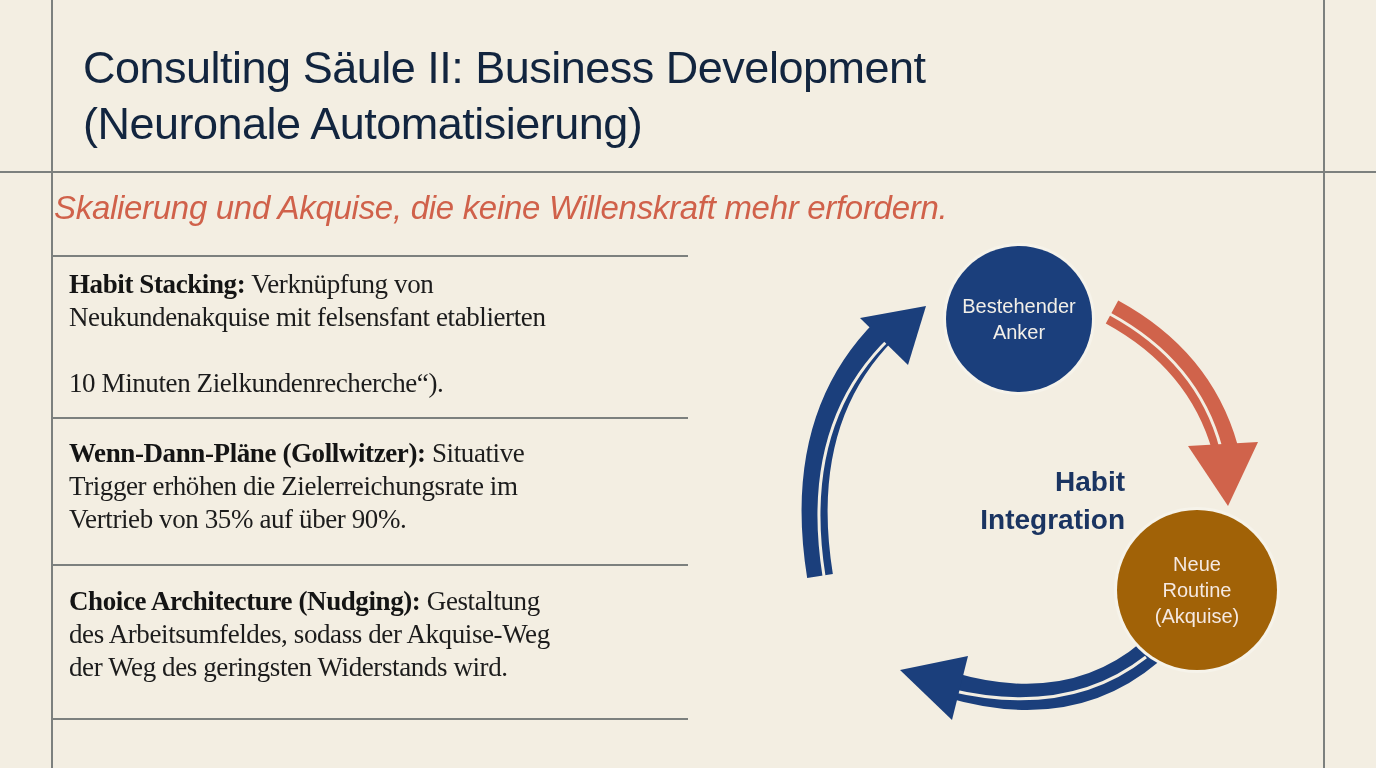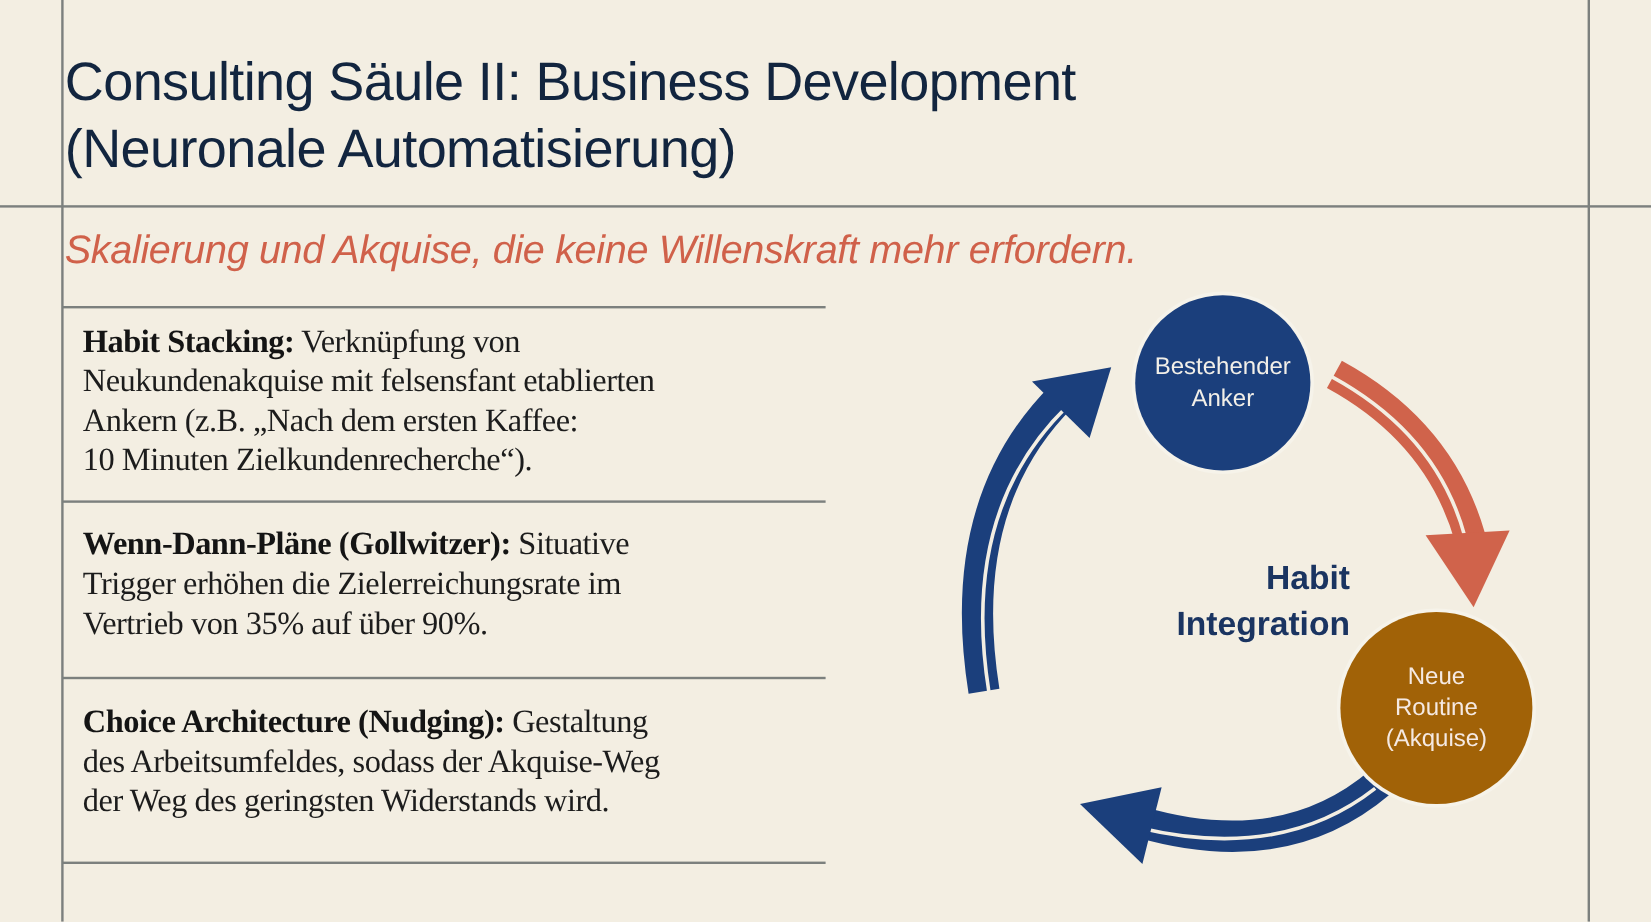--- a/index.html
+++ b/index.html
@@ -6,21 +6,21 @@
   body {
     width: 1376px; height: 768px; overflow: hidden; position: relative;
     background: #f3eee2;
     font-family: "Liberation Sans", "DejaVu Sans", sans-serif;
   }
   .vline { position: absolute; top: 0; width: 2px; height: 768px; background: #7c807e; }
   .hline { position: absolute; height: 2px; background: #7c807e; }
   .title {
     position: absolute; left: 54px; top: 40px; width: 1100px;
     font-size: 45px; line-height: 56px; color: #12253f; font-weight: 400;
-    letter-spacing: -0.5px; margin: 0;
+    letter-spacing: -0.5px; margin: 0; padding-left: 29px;
   }
   .subtitle {
     position: absolute; left: 54px; top: 188px;
     font-size: 33px; line-height: 40px; font-style: italic; color: #d0614a;
     letter-spacing: -0.3px; margin: 0;
   }
   .item {
     position: absolute; left: 69px; width: 610px;
     font-size: 27px; line-height: 33px; color: #1c1c1c;
     font-family: Liberation Serif, serif; letter-spacing: -0.4px;
@@ -53,21 +53,21 @@
 <h1 class="title">
   <span>Consulting Säule II: Business Development</span><br>
   <span>(Neuronale Automatisierung)</span>
 </h1>
 
 <p class="subtitle">Skalierung und Akquise, die keine Willenskraft mehr erfordern.</p>
 
 <div class="item" style="top:268px;">
   <b>Habit Stacking:</b><span> Verknüpfung von</span><br>
   <span>Neukundenakquise mit felsensfant etablierten</span><br>
-  <span>Ankern (z.B. „Nach dem ersten Kaffee:</span><br>
+  <br>
   <span>10 Minuten Zielkundenrecherche“).</span>
 </div>
 
 <div class="item" style="top:437px;">
   <b>Wenn-Dann-Pläne (Gollwitzer):</b><span> Situative</span><br>
   <span>Trigger erhöhen die Zielerreichungsrate im</span><br>
   <span>Vertrieb von 35% auf über 90%.</span>
 </div>
 
 <div class="item" style="top:585px;">

